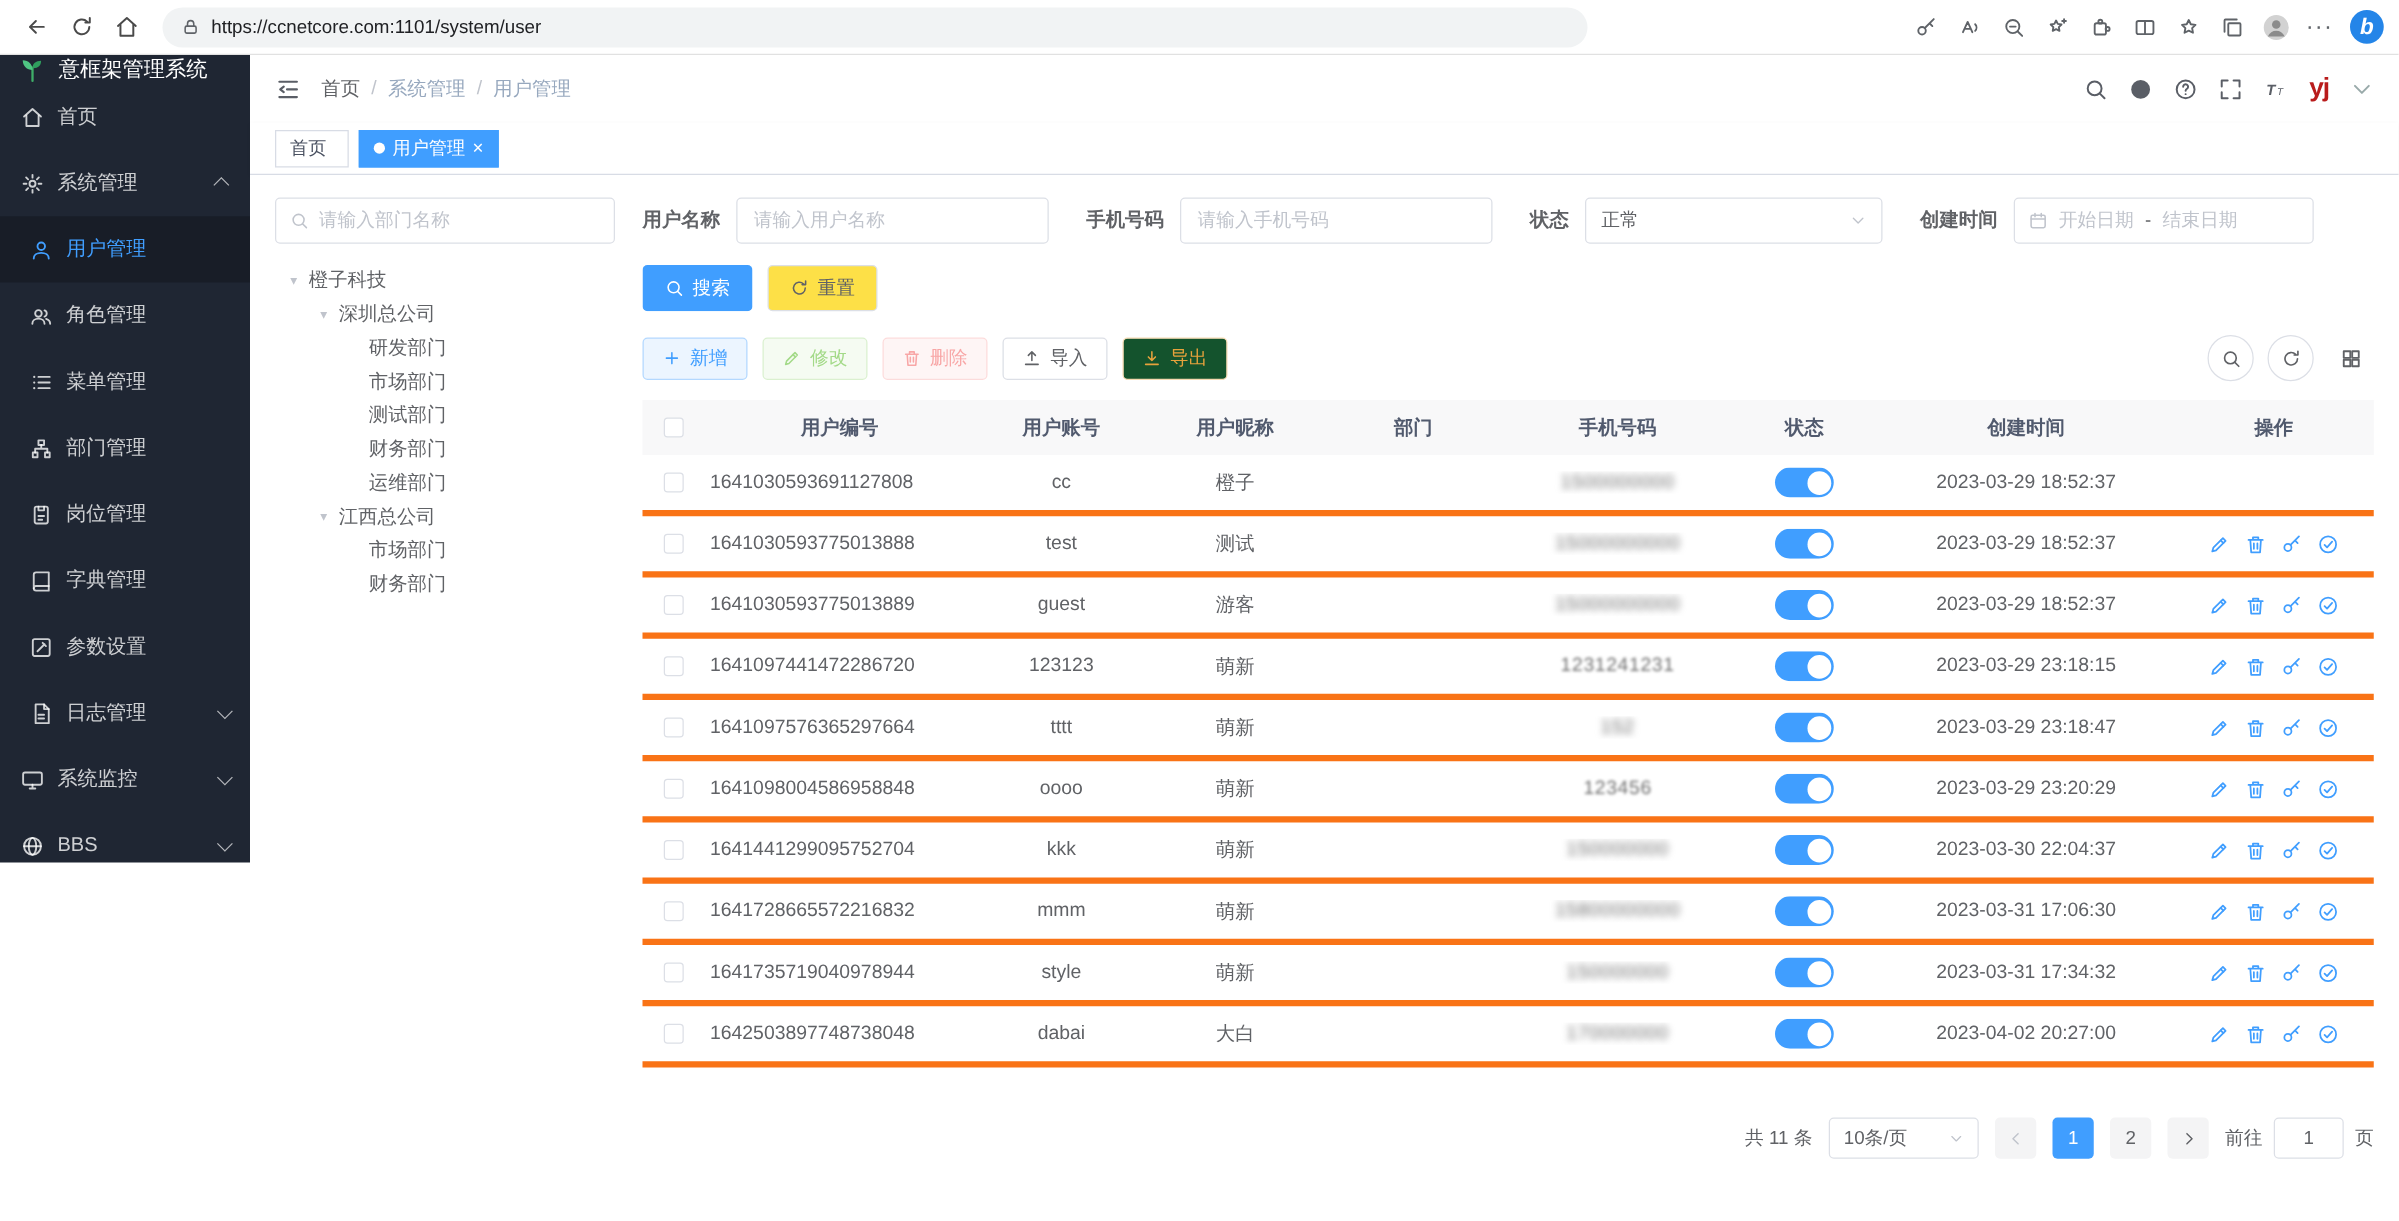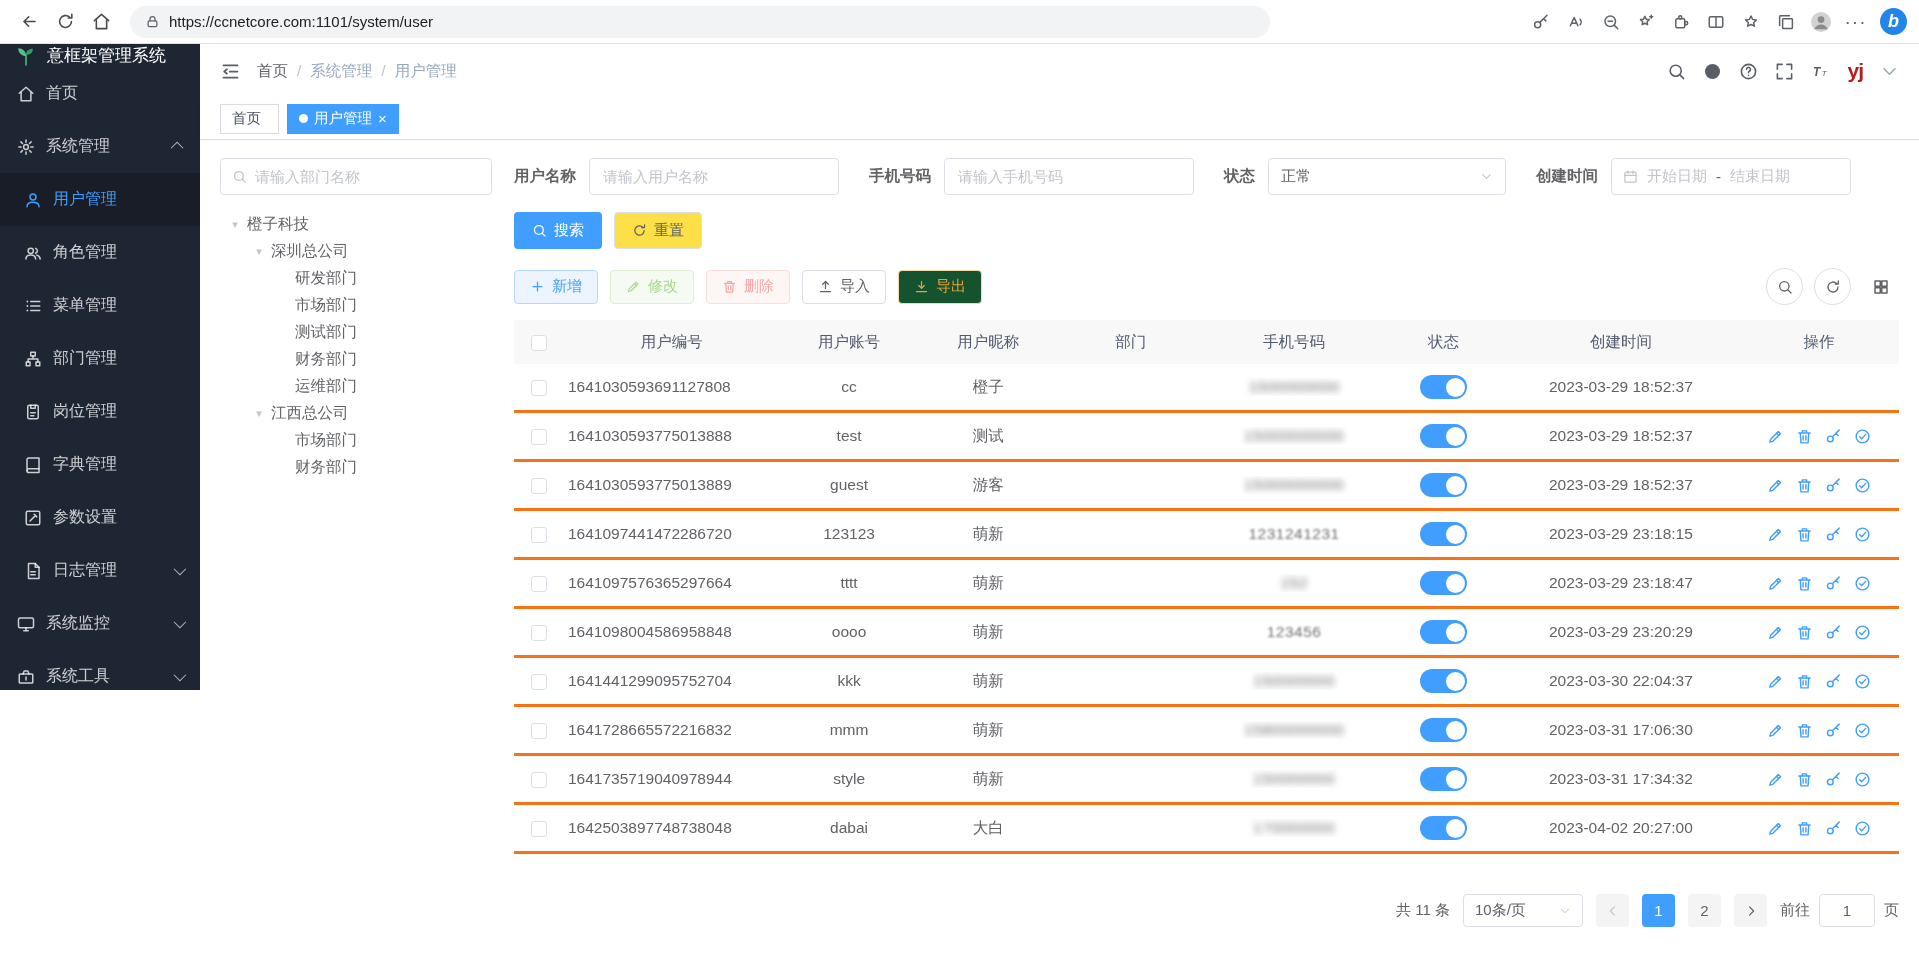--- a/index.html
+++ b/index.html
@@ -86,22 +86,22 @@
   .btn-export{background:#14532d;border-color:#f5dab1;color:#e6a23c}
   .tb-right{margin-left:auto;display:flex;align-items:center;gap:11px;color:#606266}
   .circle-btn{width:37px;height:37px;border-radius:50%;border:1px solid #dcdfe6;background:#fff;display:flex;align-items:center;justify-content:center;color:#606266;cursor:pointer}
   .circle-btn .ic{width:16px;height:16px}
   .grid-btn{width:37px;height:37px;display:flex;align-items:center;justify-content:center;color:#606266;cursor:pointer}
   .grid-btn .ic{width:18px;height:18px}
 
   
   .table{margin-top:15px}
   .t-head,.t-row{display:grid;grid-template-columns:50px 1.55fr 1fr 1fr 1.05fr 1.3fr .85fr 1.7fr 1.15fr;align-items:center}
-  .t-head{height:44px;background:#f8f8f9;font-size:15.5px;font-weight:normal;color:#515a6e}
-  .t-row{height:49px;border-bottom:3px solid #f97316;font-size:15.5px;color:#606266}
+  .t-head{height:44px;background:#f8f8f9;font-size:15.5px;font-weight:bold;color:#515a6e}
+  .t-row{height:49px;border-bottom:5px solid #f97316;font-size:15.5px;color:#606266}
   .th,.td{text-align:center;overflow:hidden;white-space:nowrap}
   .td-id{text-align:left;padding-left:4px}
   .cb{width:16px;height:16px;border:1px solid #dcdfe6;border-radius:3px;background:#fff;display:inline-block;vertical-align:middle;cursor:pointer}
   .toggle{width:47px;height:24px;border-radius:13px;background:#409eff;display:inline-block;position:relative;cursor:pointer;vertical-align:middle}
   .toggle::after{content:"";position:absolute;top:2.5px;right:2.5px;width:19px;height:19px;border-radius:50%;background:#fff}
   .phone{letter-spacing:.5px;color:#707070}
   .phone.blurred{filter:blur(3px)}
   .phone.soft{filter:blur(1.2px)}
   .ops{display:flex;justify-content:center;gap:12px;color:#409eff;visibility:hidden}
   .ops.show{visibility:visible}
@@ -371,30 +371,20 @@
             <i class="ic">
               <svg viewBox="0 0 24 24" fill="none" stroke="currentColor" stroke-width="2" stroke-linecap="round" stroke-linejoin="round">
                 <rect x="2" y="4" width="20" height="13" rx="2"></rect>
                 <path d="M9 21h6M12 17v4"></path>
               </svg>
             </i>
             <span>系统监控</span>
             <span class="menu-arrow down"></span>
           </div>
 
-          <div class="menu-item">
-            <i class="ic">
-              <svg viewBox="0 0 24 24" fill="none" stroke="currentColor" stroke-width="2" stroke-linecap="round" stroke-linejoin="round">
-                <rect x="3" y="8" width="18" height="12" rx="1"></rect>
-                <path d="M8 8l1.5-4h5L16 8M12 12v4"></path>
-              </svg>
-            </i>
-            <span>系统工具</span>
-            <span class="menu-arrow down"></span>
-          </div>
 
           <div class="menu-item">
             <i class="ic">
               <svg viewBox="0 0 24 24" fill="none" stroke="currentColor" stroke-width="2" stroke-linecap="round" stroke-linejoin="round">
                 <circle cx="12" cy="12" r="9"></circle>
                 <ellipse cx="12" cy="12" rx="4" ry="9"></ellipse>
                 <path d="M3 12h18"></path>
               </svg>
             </i>
             <span>BBS</span>

